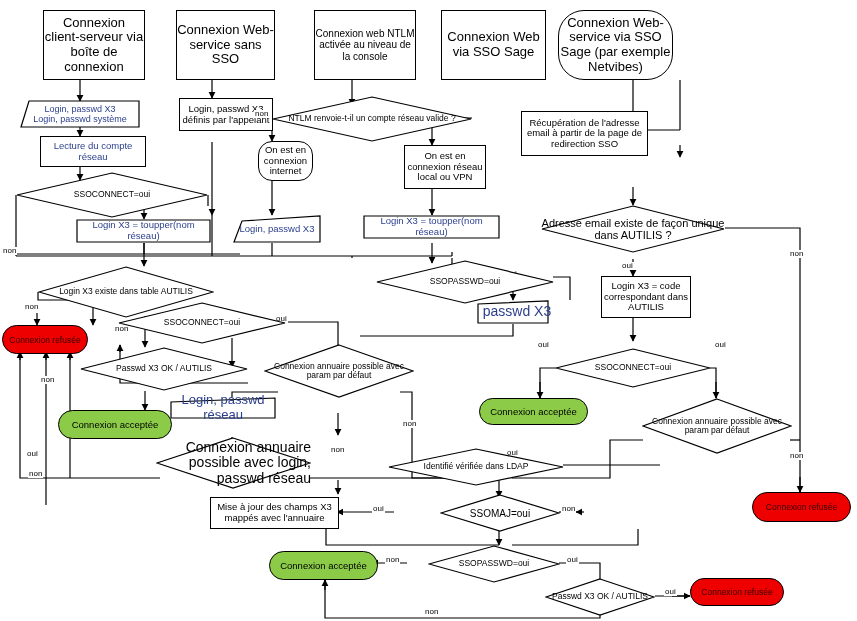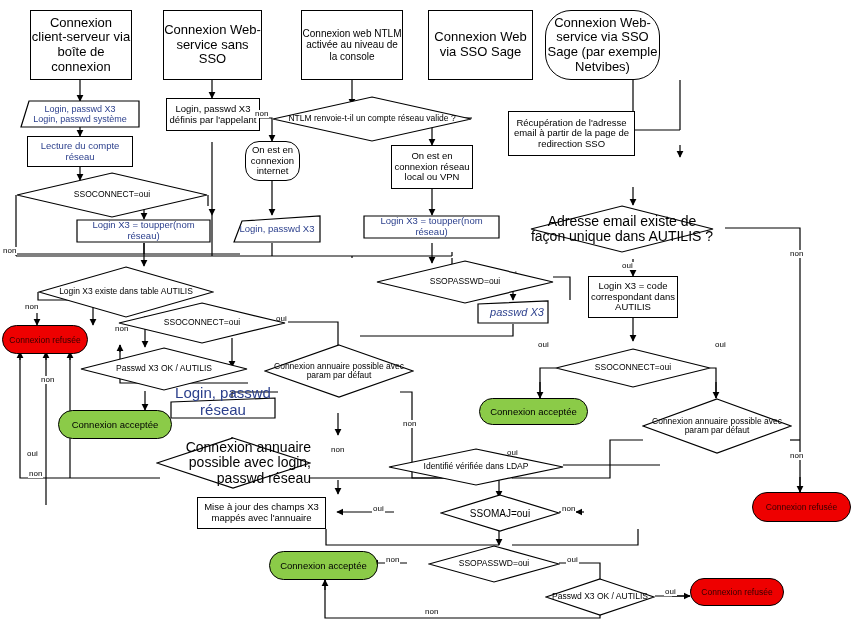--- a/index.html
+++ b/index.html
@@ -4,21 +4,21 @@
 <style>
   html,body{margin:0;padding:0;background:#ffffff;}
   body{font-family:"Liberation Sans", sans-serif;}
   #canvas{position:relative;width:857px;height:621px;overflow:hidden;background:#fff;}
   #wires{position:absolute;left:0;top:0;width:857px;height:621px;pointer-events:none;}
 
   .node{position:absolute;box-sizing:border-box;display:flex;align-items:center;justify-content:center;text-align:center;}
   .node span{display:block;width:100%;line-height:1.12;}
 
   
-  .rect{border:1px solid #000;background:#fff;color:#000;}
+  .rect{border:1px solid #000;background:#fff;color:#000;margin-left:13px;}
 
   
   .para{position:absolute;color:#2b3f8c;display:flex;align-items:center;justify-content:center;text-align:center;}
   .para span{position:relative;z-index:2;color:#2b3f8c;line-height:1.12;}
   .para svg{position:absolute;left:0;top:0;z-index:1;}
 
   
   .dia{position:absolute;display:flex;align-items:center;justify-content:center;text-align:center;color:#000;}
   .dia span{position:relative;z-index:2;line-height:1.1;}
   .dia svg{position:absolute;left:0;top:0;z-index:1;}
@@ -212,28 +212,28 @@
     <span>Login, passwd X3</span>
   </div>
 
   <div class="para" style="left:363px;top:215px;width:137px;height:24px;font-size:9.5px;">
     <svg width="137" height="24">
         <polygon points="1,23 1,1 136,1 136,23" fill="#fff" stroke="#000" stroke-width="1.2"></polygon>
       </svg>
     <span>Login X3 = toupper(nom réseau)</span>
   </div>
 
-  <div class="para" style="left:477px;top:300px;width:80px;height:24px;font-size:11px;font-style:italic;">
+  <div class="para" style="left:477px;top:300px;width:80px;height:24px;font-size:14px;">
     <svg width="72" height="24">
         <polygon points="1,23 1,4 71,1 71,23" fill="#fff" stroke="#000" stroke-width="1.2"></polygon>
       </svg>
     <span>passwd X3</span>
   </div>
 
-  <div class="para" style="left:170px;top:397px;width:106px;height:22px;font-size:15px;align-items:flex-end;">
+  <div class="para" style="left:170px;top:397px;width:106px;height:22px;font-size:13px;">
     <svg width="106" height="22">
         <polygon points="1,21 1,5 105,1 105,21" fill="#fff" stroke="#000" stroke-width="1.2"></polygon>
       </svg>
     <span>Login, passwd réseau</span>
   </div>
 
   <div class="node rect" style="left:27px;top:136px;width:106px;height:31px;font-size:9.5px;color:#2b3f8c;">
     <span style="color:#2b3f8c;">Lecture du compte réseau</span>
   </div>
 
@@ -269,21 +269,21 @@
     <span>SSOCONNECT=oui</span>
   </div>
 
   <div class="dia" style="left:272px;top:96px;width:200px;height:46px;font-size:8.5px;">
     <svg width="200" height="46">
         <polygon points="100,1 199,23 100,45 1,23" fill="#fff" stroke="#000" stroke-width="1.2"></polygon>
       </svg>
     <span>NTLM renvoie-t-il un compte réseau valide ?</span>
   </div>
 
-  <div class="dia" style="left:530px;top:205px;width:184px;height:48px;font-size:14px;">
+  <div class="dia" style="left:541px;top:205px;width:184px;height:48px;font-size:11px;">
     <svg width="184" height="48">
         <polygon points="92,1 183,24 92,47 1,24" fill="#fff" stroke="#000" stroke-width="1.2"></polygon>
       </svg>
     <span>Adresse email existe de façon unique dans AUTILIS ?</span>
   </div>
 
   <div class="dia" style="left:38px;top:266px;width:176px;height:52px;font-size:8.5px;">
     <svg width="176" height="52">
         <polygon points="88,1 175,26 88,51 1,26" fill="#fff" stroke="#000" stroke-width="1.2"></polygon>
       </svg>

